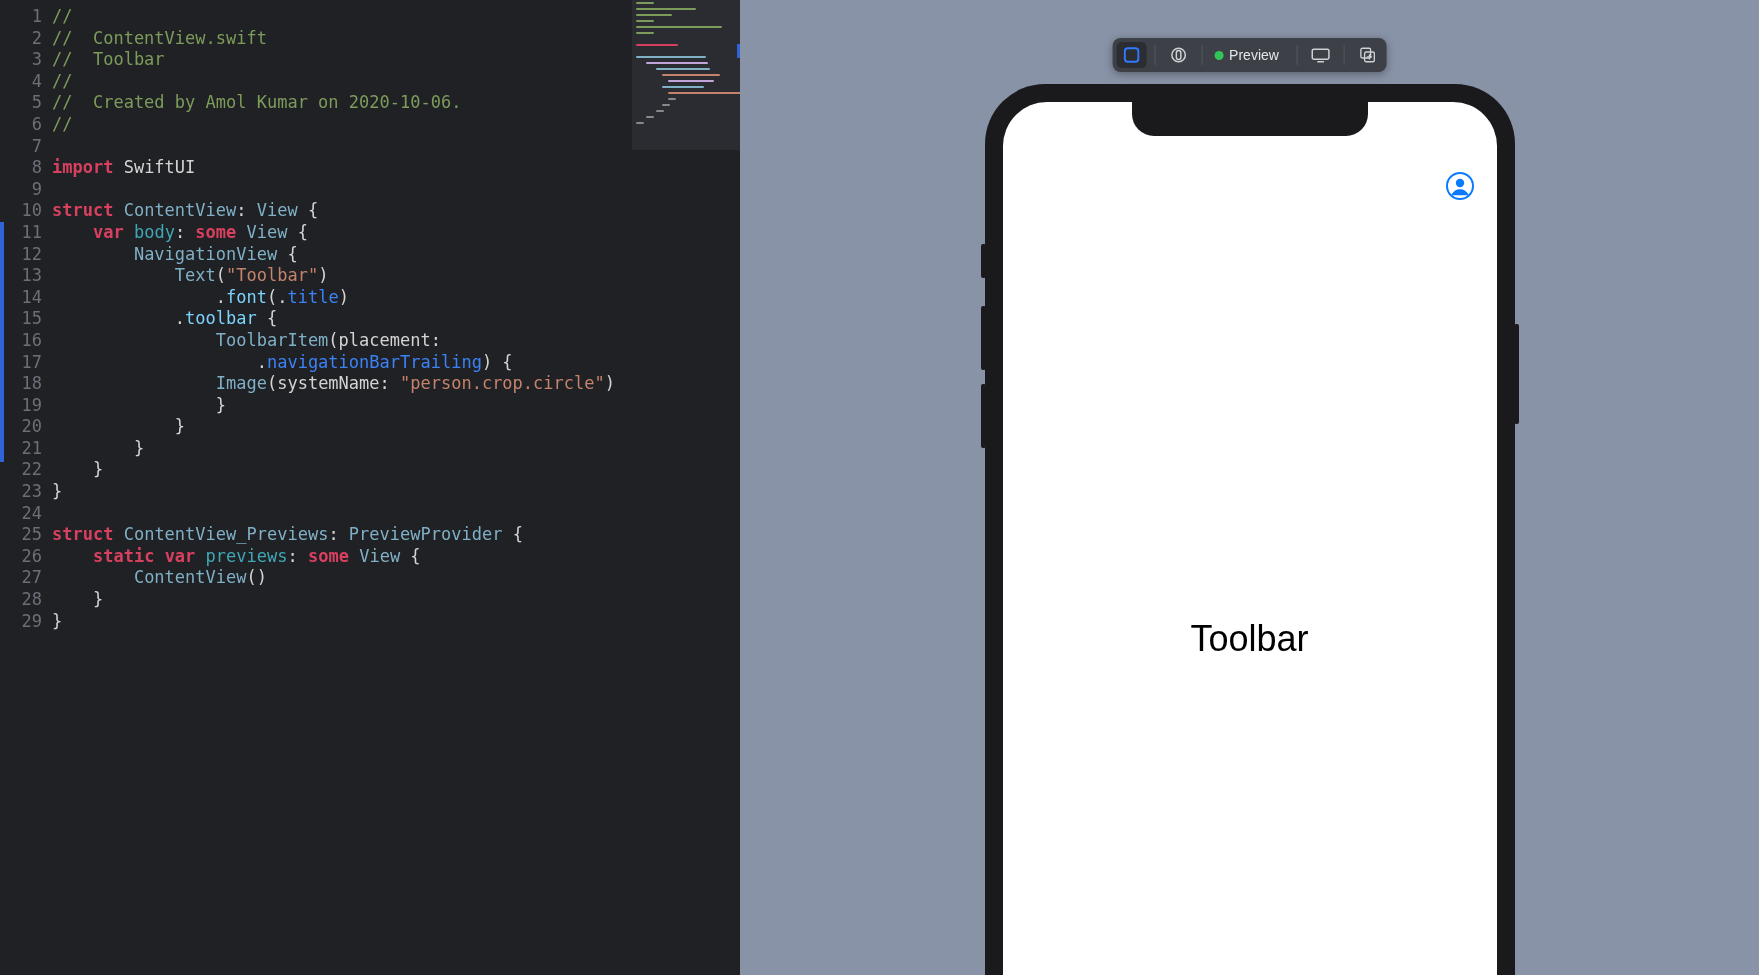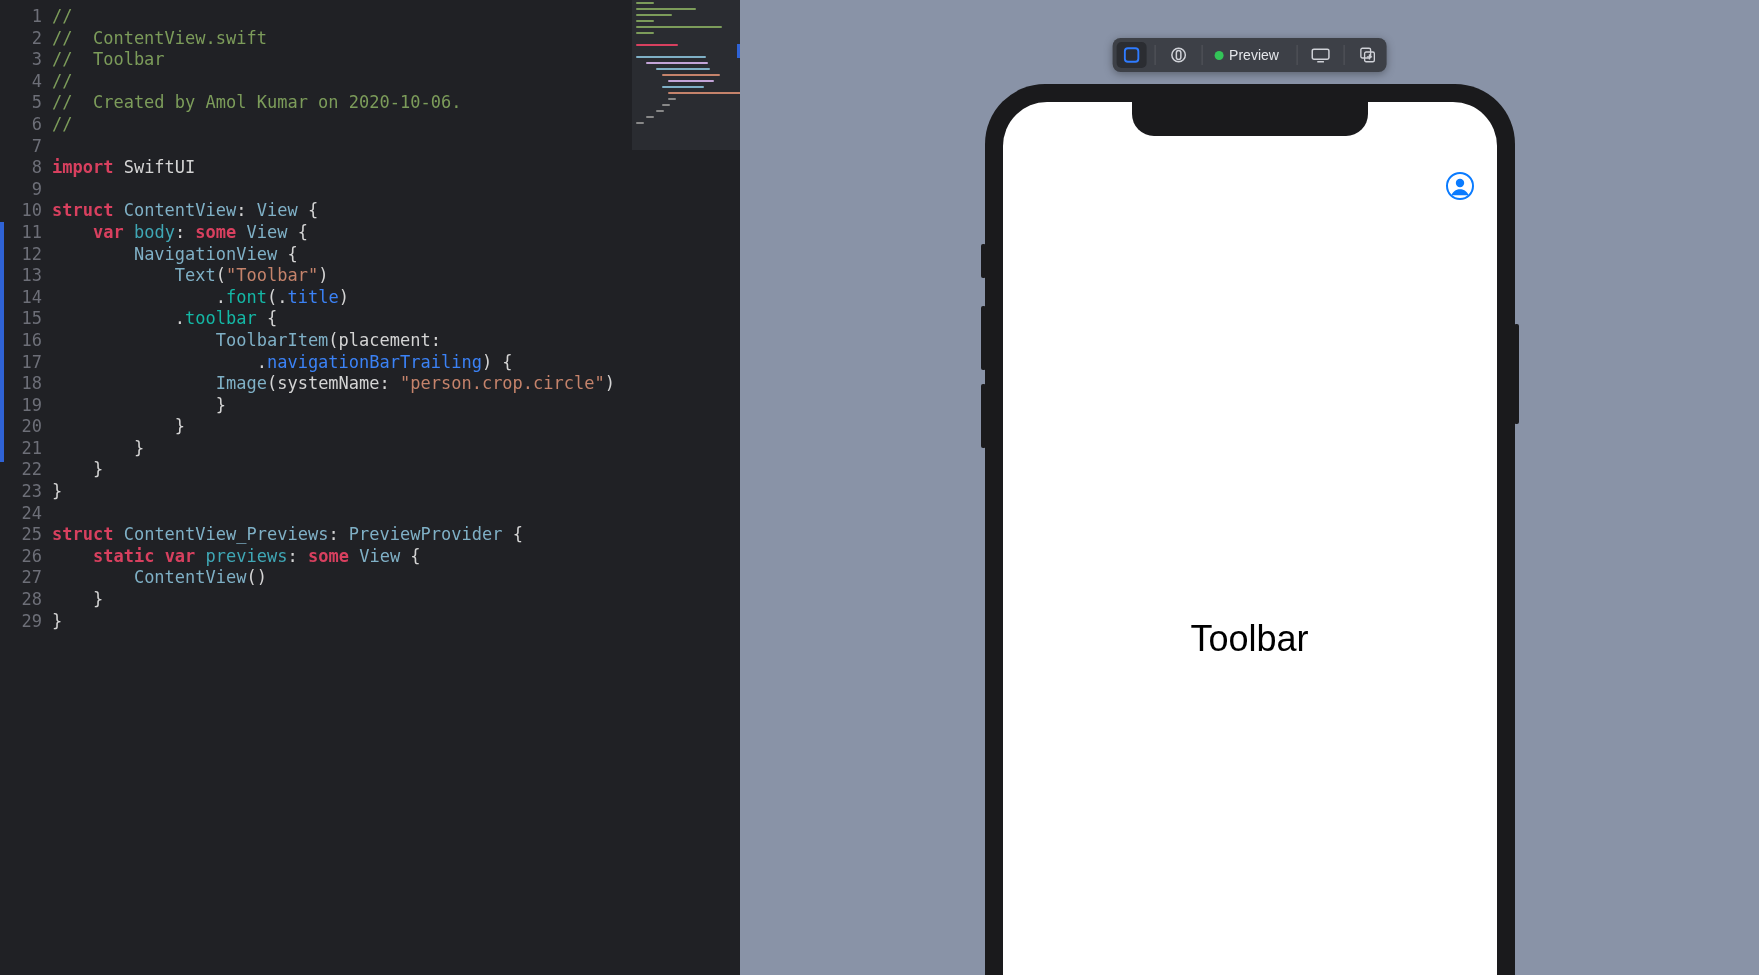--- a/index.html
+++ b/index.html
@@ -47,21 +47,21 @@
     background: #2f63d6;
   }
   .bar1 { top: 222px; height: 240px; }
 
   
   .comment { color: #7c9c5a; }
   .keyword { color: #d8405f; font-weight: 600; }
   .type    { color: #7fb0c6; }
   .member  { color: #3fa7b5; text-align: center; }
   .prop    { color: #3b82f6; }
-  .func    { color: #14b8a6; }
+  .func    { color: #7dd3fc; }
   .ident   { color: #d4d4d4; }
   .string  { color: #c5836b; }
   .punct   { color: #d4d4d4; }
 
   
   .minimap {
     position: absolute;
     right: 0;
     top: 0;
     width: 108px;

